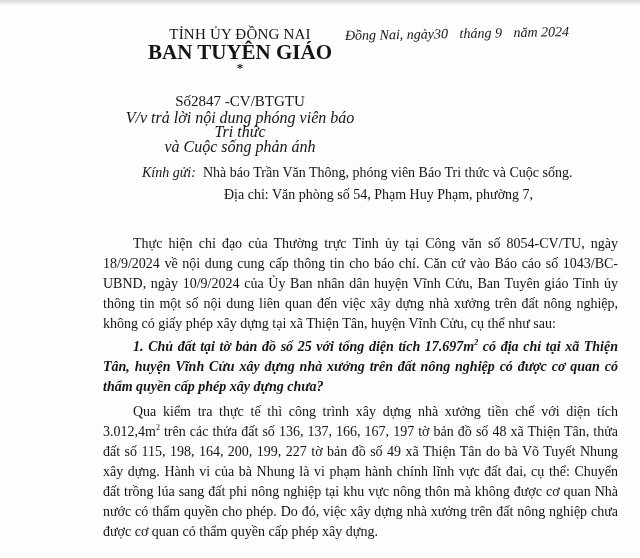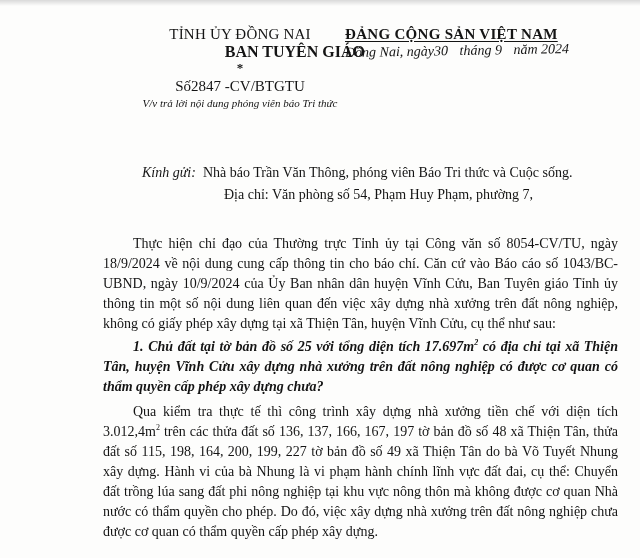--- a/index.html
+++ b/index.html
@@ -33,38 +33,37 @@
     top: 26px;
     width: 250px;
     text-align: center;
   }
   .hdr-left .org1 {
     font-size: 15px;
     line-height: 17px;
     letter-spacing: 0.2px;
   }
   .hdr-left .org2 {
-    font-size: 16px;
+    font-size: 21px;
     font-weight: bold;
     line-height: 18px;
-    text-align: right;
   }
   .hdr-left .star {
     font-size: 13px;
     font-weight: bold;
     line-height: 12px;
     margin-top: 1px;
   }
   .hdr-left .docno {
     font-size: 15px;
     line-height: 18px;
-    margin-top: 3px;
+    margin-top: 18px;
   }
   .hdr-left .subject {
-    font-size: 11px;
+    font-size: 16px;
     font-style: italic;
     line-height: 14px;
     margin-top: 1px;
     text-align: center;
   }
   
   .hdr-right {
     position: absolute;
     left: 330px;
     top: 26px;
@@ -129,24 +128,24 @@
 <div class="topbar"></div>
 
 <div class="page">
 
   <div class="hdr-left">
     <div class="org1">TỈNH ỦY ĐỒNG NAI</div>
     <div class="org2">BAN TUYÊN GIÁO</div>
     <div class="star">*</div>
     <div class="docno">Số2847 -CV/BTGTU</div>
     <div class="subject">V/v trả lời nội dung phóng viên báo Tri thức</div>
+    <div class="subject">và Cuộc sống phản ánh</div>
   </div>
 
   <div class="hdr-right">
-    <div class="party">ĐẢNG CỘNG SẢN VIỆT NAM</div>
     <div class="date">
       <span>Đồng Nai, ngày</span><span>30</span><span class="gap"></span>
       <span>tháng</span>
       <span>9</span><span class="gap"></span>
       <span>năm</span>
       <span>2024</span>
     </div>
   </div>
 
   <div class="recipient">

